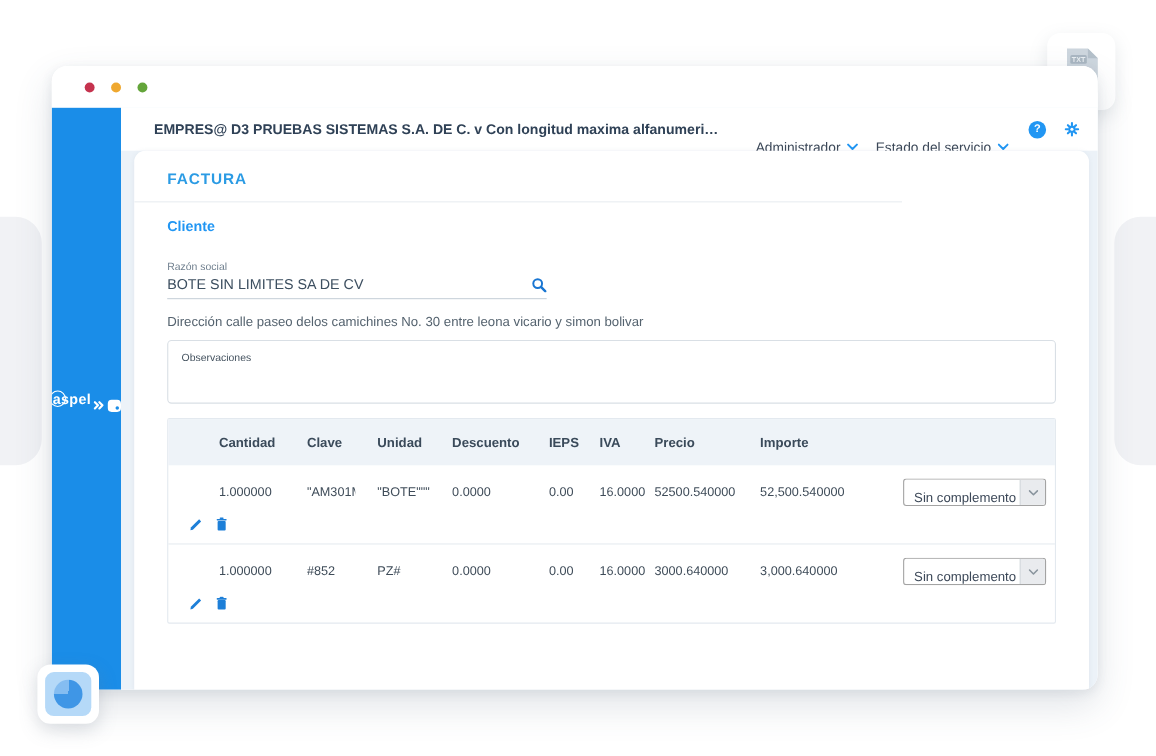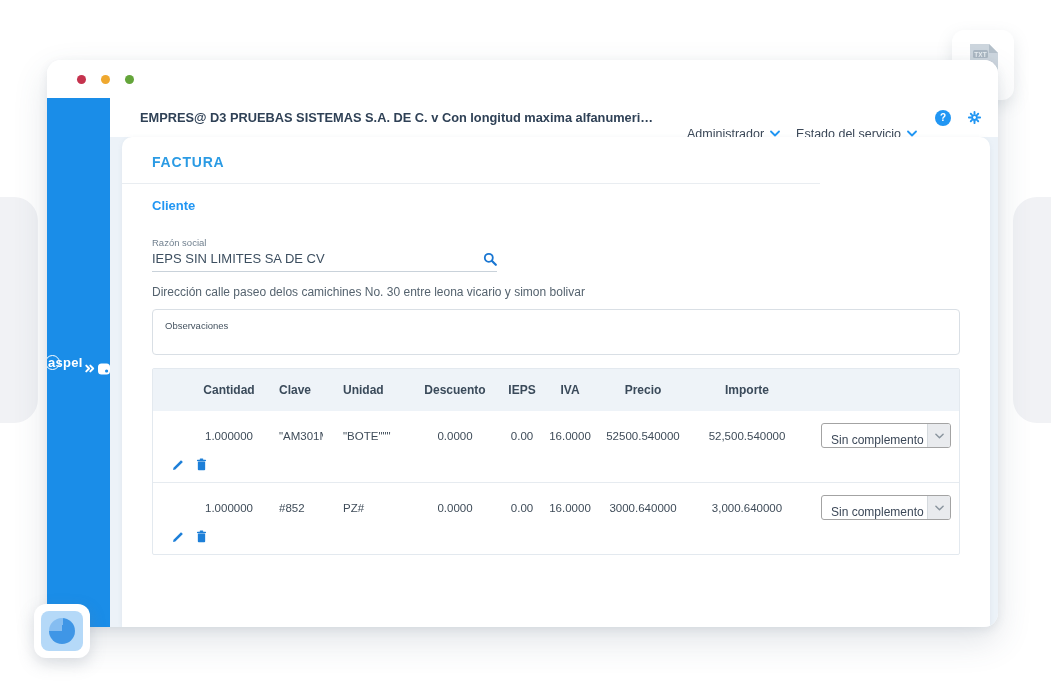--- a/index.html
+++ b/index.html
@@ -92,33 +92,33 @@
   .chatbox { width:15px; height:15px; background:#2191e9; border-radius:4px;
              position:relative; flex:0 0 15px; cursor:pointer; }
   .chatbox::after { content:""; position:absolute; left:3px; top:3.5px; width:7px;
                     height:5.5px; background:#fff; border-radius:2px 2px 2px 0; }
   .chatbox::before { content:""; position:absolute; right:3px; bottom:3px;
                      width:2.5px; height:2.5px; background:#fff; border-radius:50%; }
   .search-btn { display:flex; cursor:pointer; }
 
   .direccion { margin-top:13px; font-size:12px; color:#55636f; }
 
-  .obs-box { margin-top:10px; height:46px; border:1px solid #d9dfe5;
+  .obs-box { margin-top:10px; height:58px; border:1px solid #d9dfe5;
              border-radius:4px; padding:10px 12px; cursor:text; }
   .obs-label { font-size:9.5px; color:#44525f; }
 
   
   .items-table { margin-top:13px; width:100%; border:1px solid #e3e9ef; border-radius:2px; }
   .tgrid { display:grid;
            grid-template-columns:46px 60px 64px 88px 88px 46px 50px 96px 112px 1fr;
            align-items:center; }
   .thead { background:#eef3f8; padding:14px 0; font-size:12px; font-weight:600;
            color:#3a4a5a; }
   .cell { white-space:nowrap; overflow:hidden; }
-  .num { text-align:center; }
+  .num { text-align:left; }
   .txt { text-align:left; padding-left:20px; }
   .trow-main { padding:12px 0 4px 0; font-size:11.5px; color:#3f4c59; }
   .trow + .trow { border-top:1px solid #e6ebf0; }
   .comp-cell { padding-left:18px; }
   .select { display:inline-flex; align-items:flex-end; width:130px; height:25px;
             border:1px solid #a3a3a3; border-radius:3px; background:#fff;
             overflow:hidden; cursor:pointer; }
   .select-value { flex:1; font-size:12px; color:#3c4858; padding-left:9px;
                   white-space:nowrap; }
   .select-chev { width:23px; align-self:stretch; background:#e9ebee;
@@ -310,21 +310,21 @@
         <div class="content-card">
           <div class="section-title">FACTURA</div>
           <div class="section-divider"></div>
 
           <div class="client-title">Cliente</div>
 
           <div class="fields-row">
             <div class="field">
               <div class="field-label">Razón social</div>
               <div class="field-value-row">
-                <div class="field-value">IEPS SIN LIMITES SA DE CV</div>
+                <div class="field-value">BOTE SIN LIMITES SA DE CV</div>
                 <span class="search-btn">
                   <svg width="14" height="14" viewBox="0 0 14 14">
                       <circle cx="5.8" cy="5.8" r="4" fill="none" stroke="#1976d2" stroke-width="1.8"></circle>
                       <line x1="9" y1="9" x2="12.8" y2="12.8" stroke="#1976d2" stroke-width="2.2" stroke-linecap="round"></line>
                     </svg>
                 </span>
               </div>
             </div>
           </div>
 

